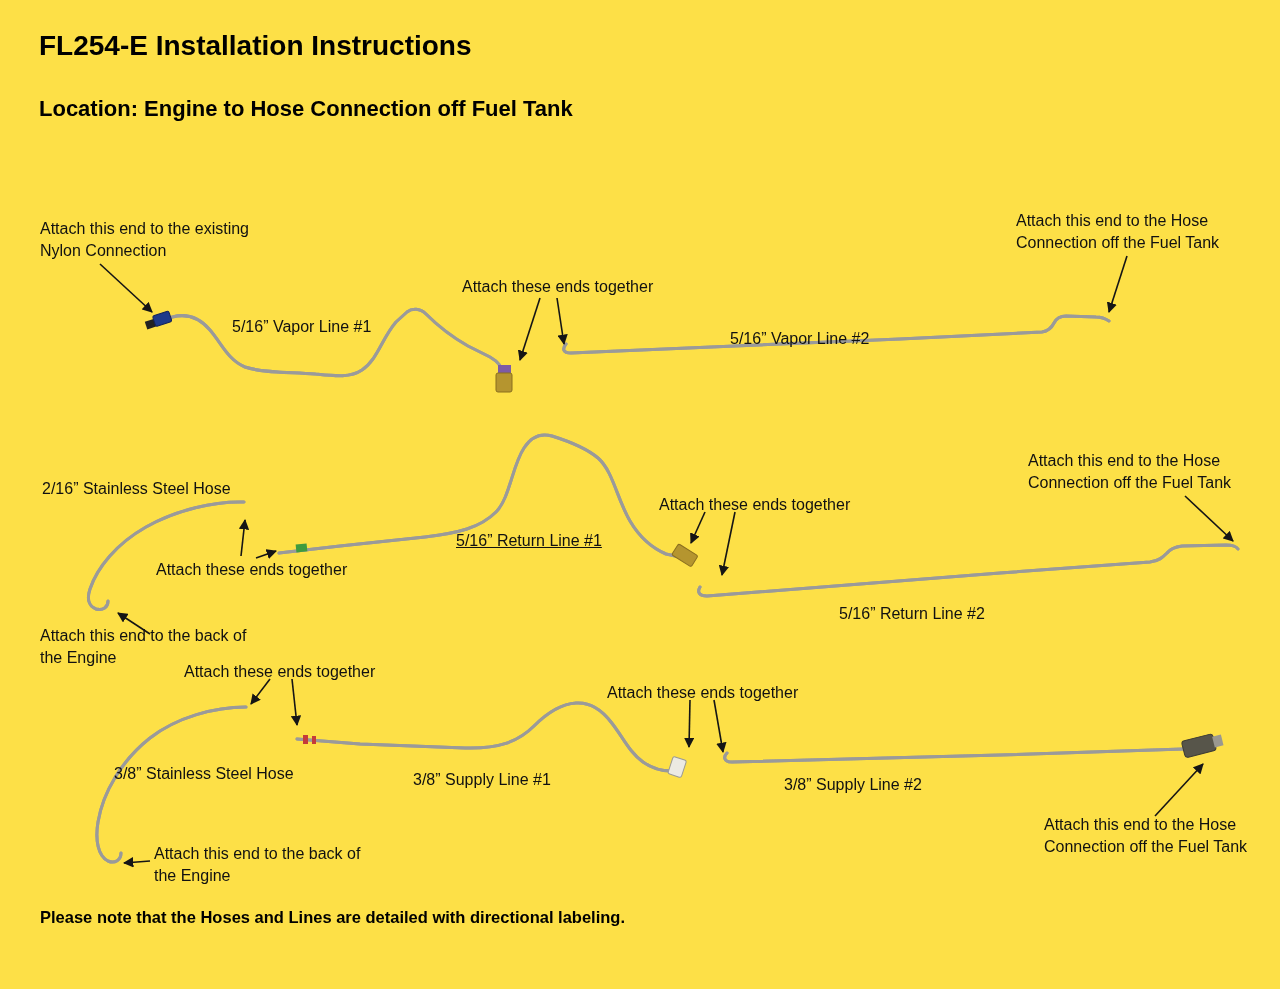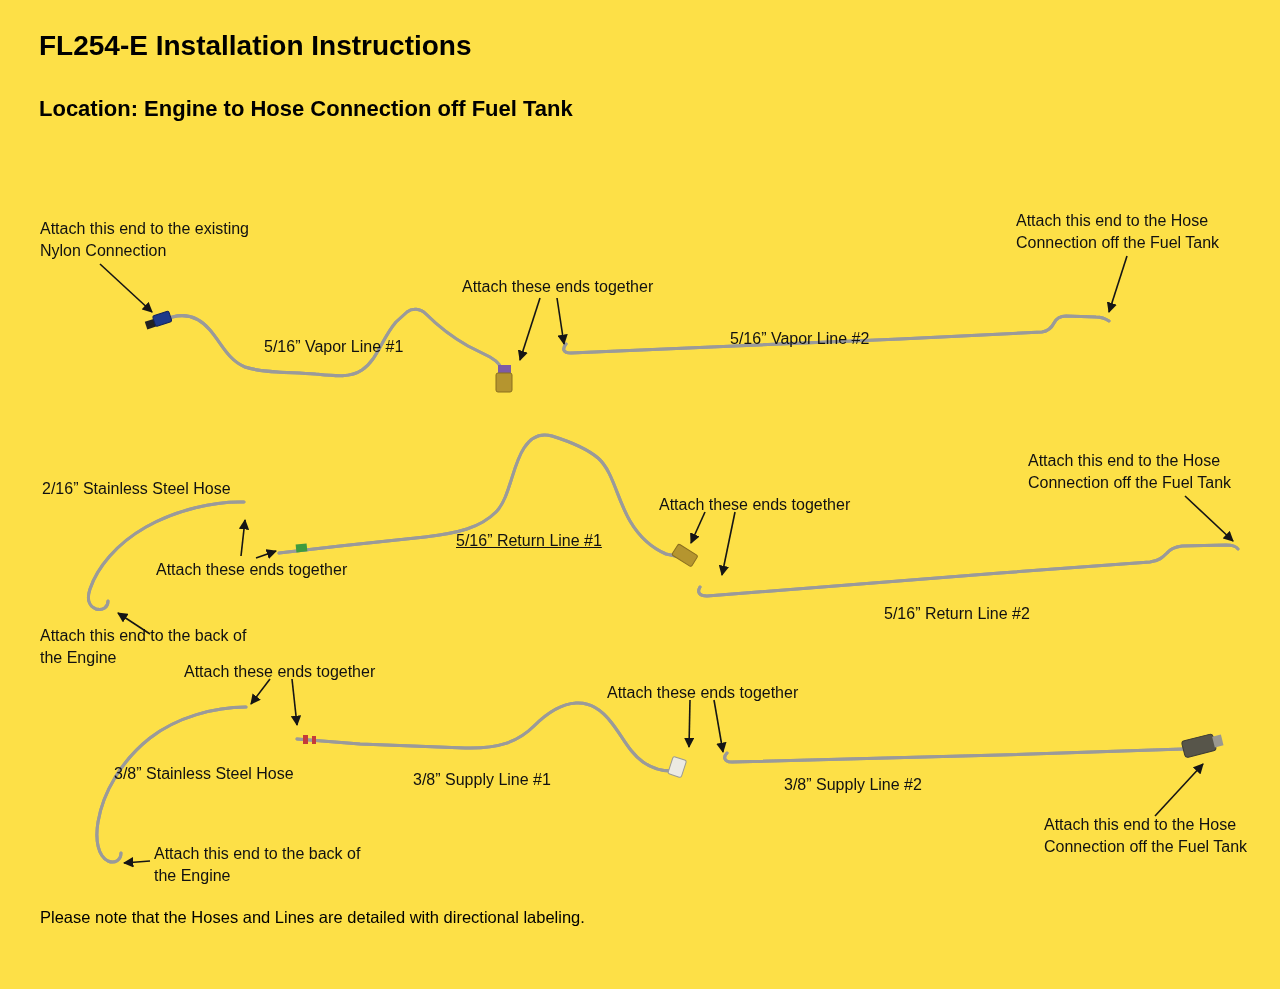--- a/index.html
+++ b/index.html
@@ -14,21 +14,21 @@
   }
   .h2 { position:absolute; font-size:22px; font-weight:bold; color:#000; }
   .loc   { left:39px; top:96px; }
   .intro { left:39px; top:150px; }
   .lbl {
     position:absolute; font-size:16px; line-height:22px; color:#111;
     white-space:normal;
   }
   .footer {
     position:absolute; left:40px; top:905px;
-    font-size:16.5px; font-weight:normal; line-height:25px; color:#000;
+    font-size:16.5px; font-weight:bold; line-height:25px; color:#000;
   }
   .tube   { fill:none; stroke:#9a9a9a; stroke-width:3; stroke-linecap:round; stroke-linejoin:round; }
   .tubehi { fill:none; stroke:#dcdcdc; stroke-width:1.1; stroke-linecap:round; stroke-linejoin:round; }
   .arrow  { stroke:#151515; stroke-width:1.6; fill:none; }
 </style>
 </head>
 <body>
 
 <div class="sheet">
 
@@ -110,30 +110,30 @@
       <line class="arrow" marker-end="url(#ah)" x1="714" y1="700" x2="723" y2="752"></line>
       <line class="arrow" marker-end="url(#ah)" x1="1155" y1="816" x2="1203" y2="764"></line>
       <line class="arrow" marker-end="url(#ah)" x1="150" y1="861" x2="124" y2="863"></line>
     </g>
   </svg>
 
   <div class="title">FL254-E Installation Instructions</div>
   <div class="h2 loc">Location: Engine to Hose Connection off Fuel Tank</div>
 
   <div class="lbl" style="left:40px; top:218px; width:235px;">Attach this end to the existing Nylon Connection</div>
-  <div class="lbl" style="left:232px; top:336px;margin-left:32px;">5/16” Vapor Line #1</div>
+  <div class="lbl" style="left:232px; top:316px;">5/16” Vapor Line #1</div>
   <div class="lbl" style="left:462px; top:276px;">Attach these ends together</div>
   <div class="lbl" style="left:718px; top:328px;margin-left:12px;">5/16” Vapor Line #2</div>
   <div class="lbl" style="left:1016px; top:210px; width:212px;">Attach this end to the Hose Connection off the Fuel Tank</div>
 
   <div class="lbl" style="left:42px; top:478px;">2/16” Stainless Steel Hose</div>
   <div class="lbl" style="left:156px; top:559px;">Attach these ends together</div>
   <div class="lbl" style="left:456px; top:530px;text-decoration:underline;">5/16” Return Line #1</div>
   <div class="lbl" style="left:659px; top:494px;">Attach these ends together</div>
-  <div class="lbl" style="left:884px; top:603px;">5/16” Return Line #2</div>
+  <div class="lbl" style="left:839px; top:603px;">5/16” Return Line #2</div>
   <div class="lbl" style="left:1028px; top:450px; width:212px;">Attach this end to the Hose Connection off the Fuel Tank</div>
   <div class="lbl" style="left:40px; top:625px; width:228px;">Attach this end to the back of the Engine</div>
 
   <div class="lbl" style="left:184px; top:661px;">Attach these ends together</div>
   <div class="lbl" style="left:114px; top:763px;">3/8” Stainless Steel Hose</div>
   <div class="lbl" style="left:397px; top:769px;margin-left:16px;">3/8” Supply Line #1</div>
   <div class="lbl" style="left:607px; top:682px;">Attach these ends together</div>
   <div class="lbl" style="left:784px; top:774px;">3/8” Supply Line #2</div>
   <div class="lbl" style="left:1044px; top:814px; width:212px;">Attach this end to the Hose Connection off the Fuel Tank</div>
   <div class="lbl" style="left:154px; top:843px; width:228px;">Attach this end to the back of the Engine</div>

